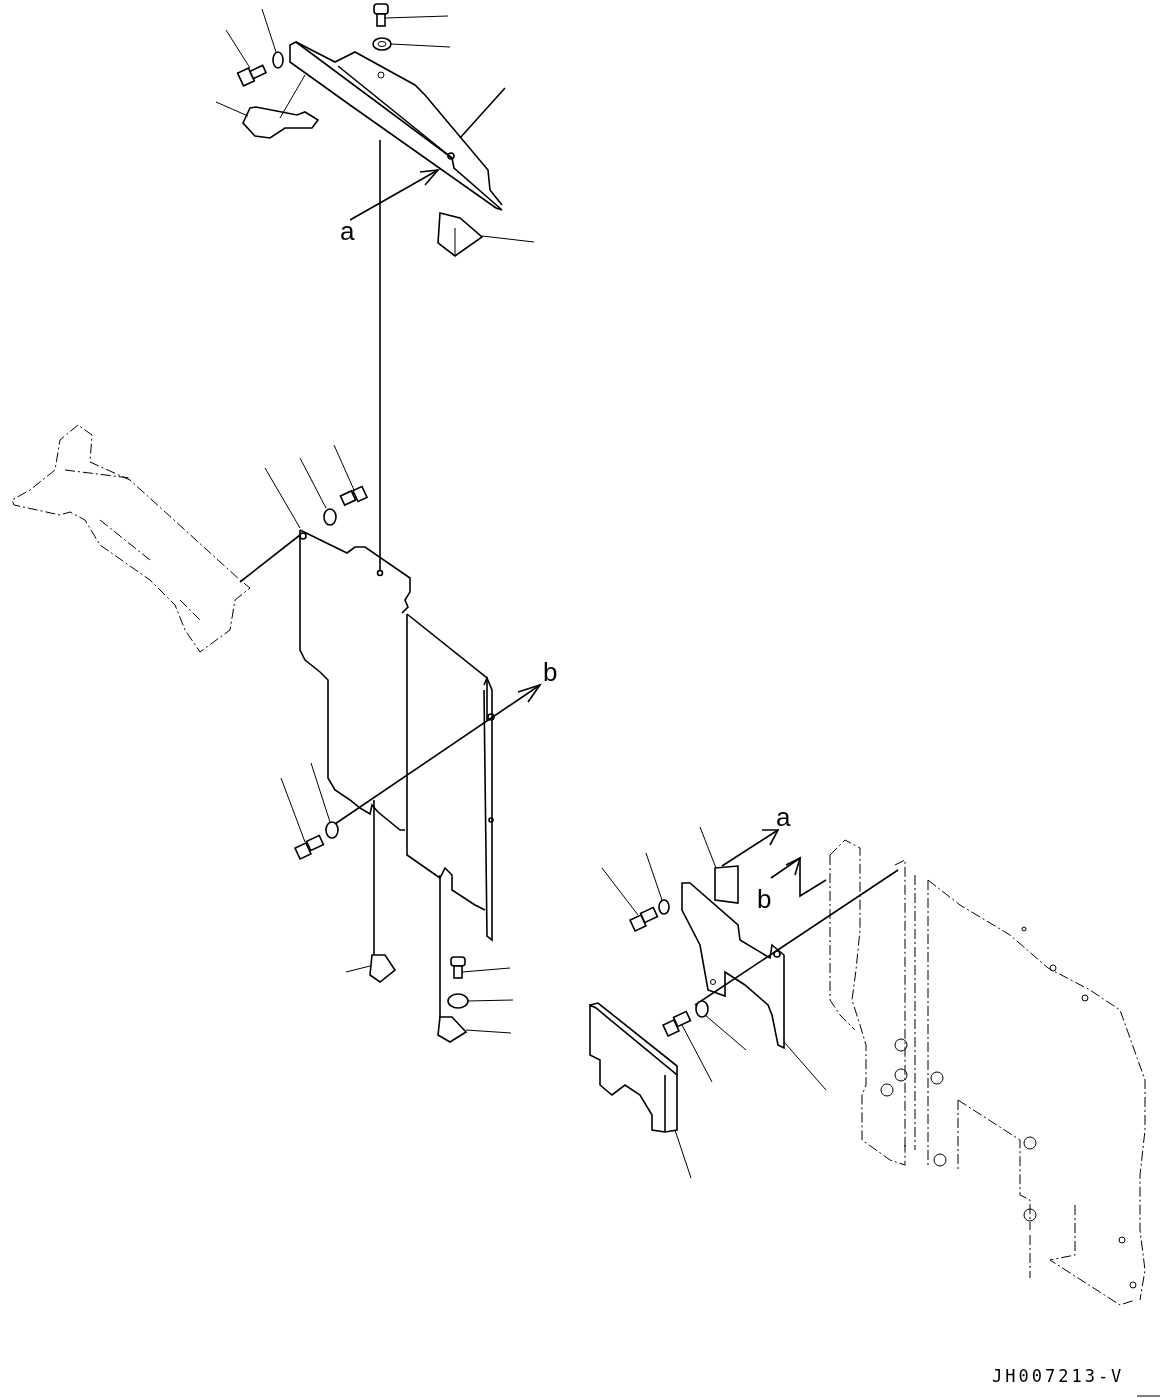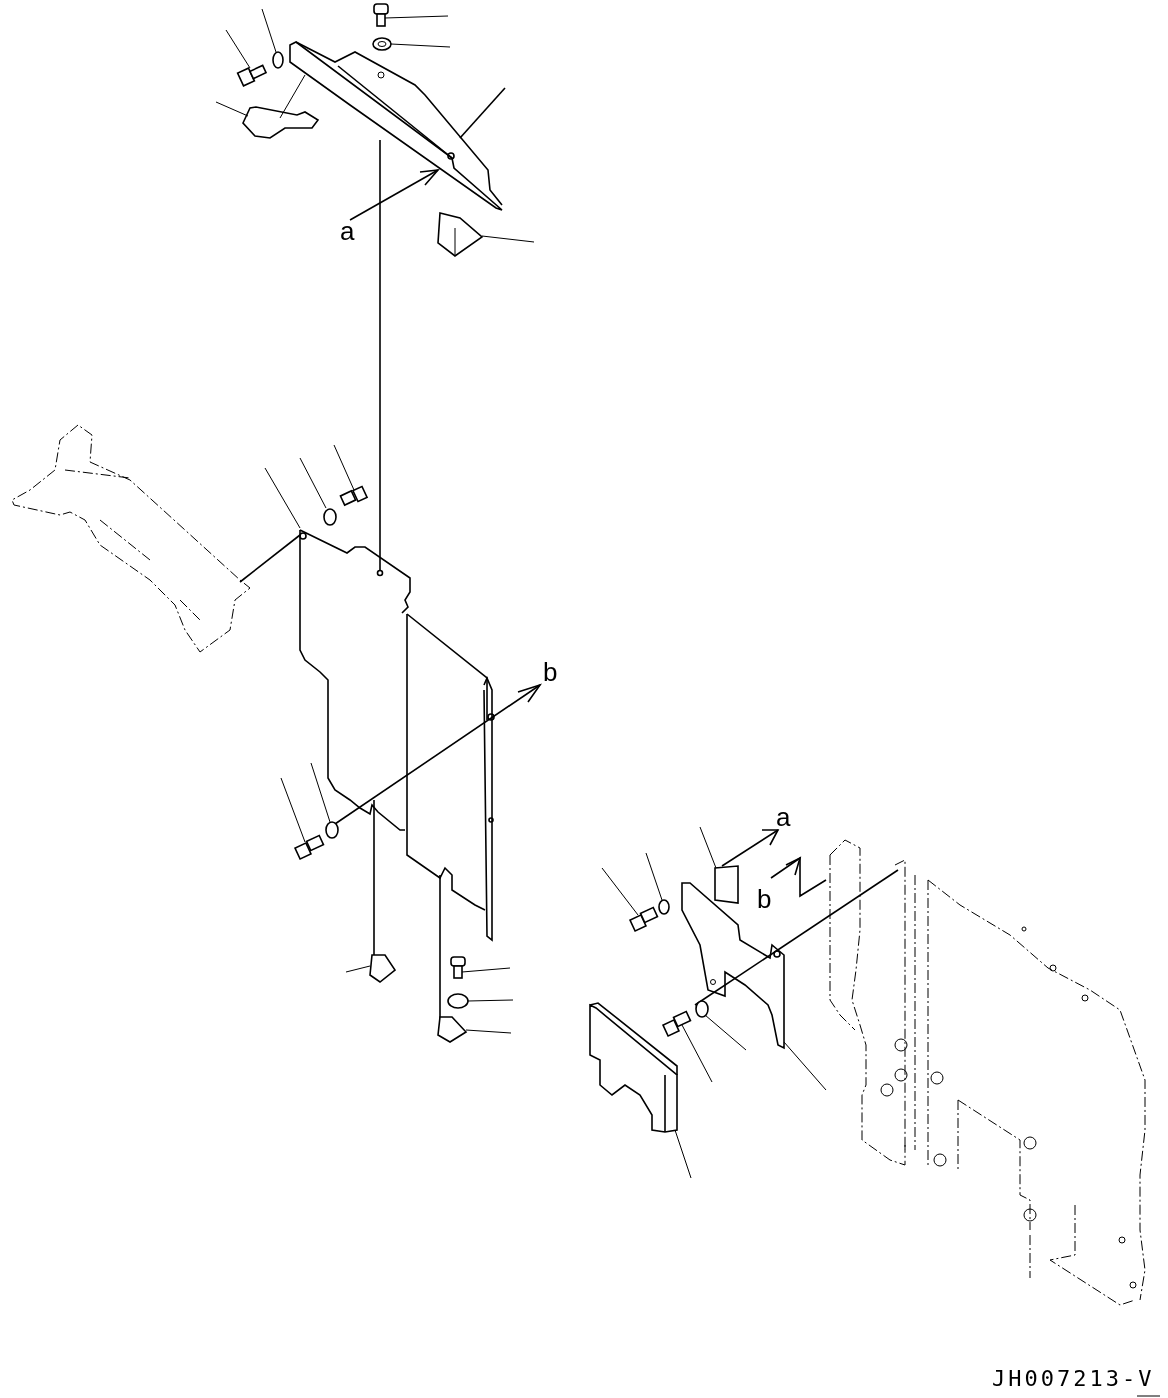--- a/index.html
+++ b/index.html
@@ -3,21 +3,21 @@
   <meta charset="utf-8">
   <style>
     html, body { margin:0; padding:0; background:#ffffff; }
     body { width:1168px; height:1398px; position:relative; overflow:hidden; font-family:"Liberation Sans", sans-serif; }
     svg { position:absolute; left:0; top:0; }
     .ln { stroke:#000; stroke-width:1.6; fill:none; }
     .thin { stroke:#000; stroke-width:1; fill:none; }
     .dash { stroke:#000; stroke-width:1; fill:none; stroke-dasharray:10 3 2 3; }
     .part { stroke:#000; stroke-width:1.6; fill:#fff; }
     .lbl { font-family:"Liberation Sans", sans-serif; font-size:26px; fill:#000; }
-    .code { position:absolute; left:992px; top:1366px; font-family:"DejaVu Sans Mono", monospace; font-size:22px; letter-spacing:3px; color:#000; }
+    .code { position:absolute; left:992px; top:1366px; font-family:"DejaVu Sans Mono", monospace; font-size:17px; letter-spacing:3px; color:#000; }
   </style>
 </head>
 <body>
 
 <svg width="1168" height="1398" viewBox="0 0 1168 1398">
 
   <g>
     <path class="ln" d="M290,45 L296,42 L452,158 L454,168 L502,210 L496,208 L350,105 L290,62 Z"></path>
     <path class="ln" d="M296,42 L335,62 L355,52 L415,85 L425,95 L488,170 L490,190 L502,205"></path>
     <line class="ln" x1="338" y1="66" x2="452" y2="158"></line>

